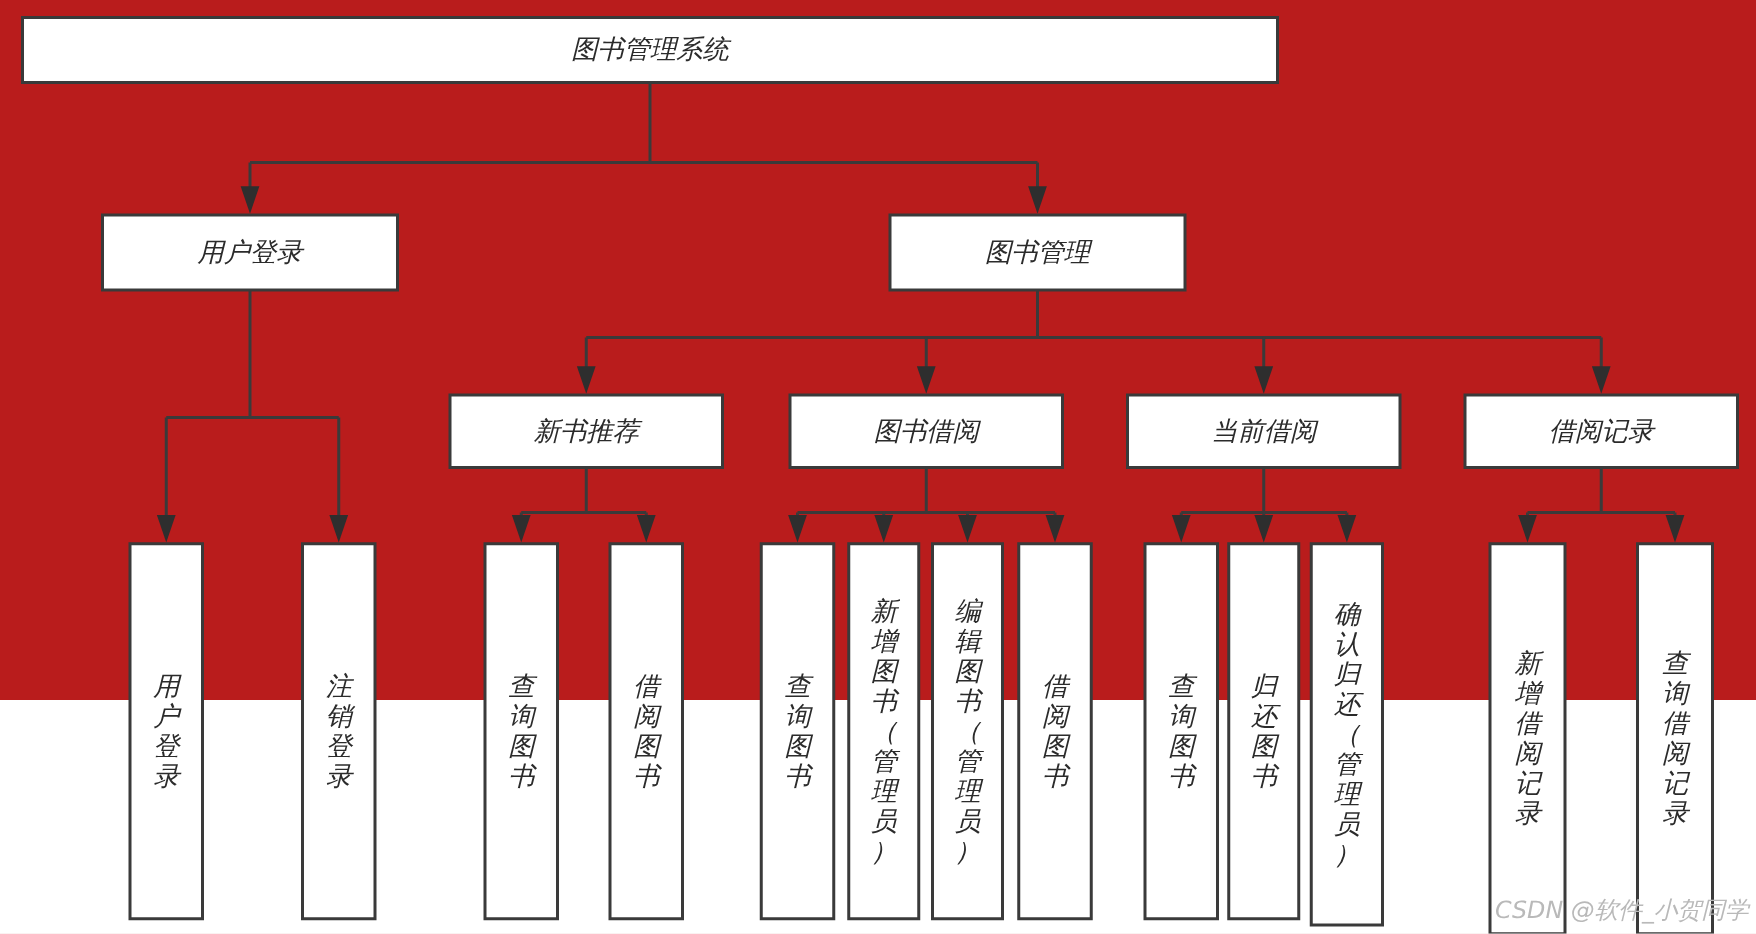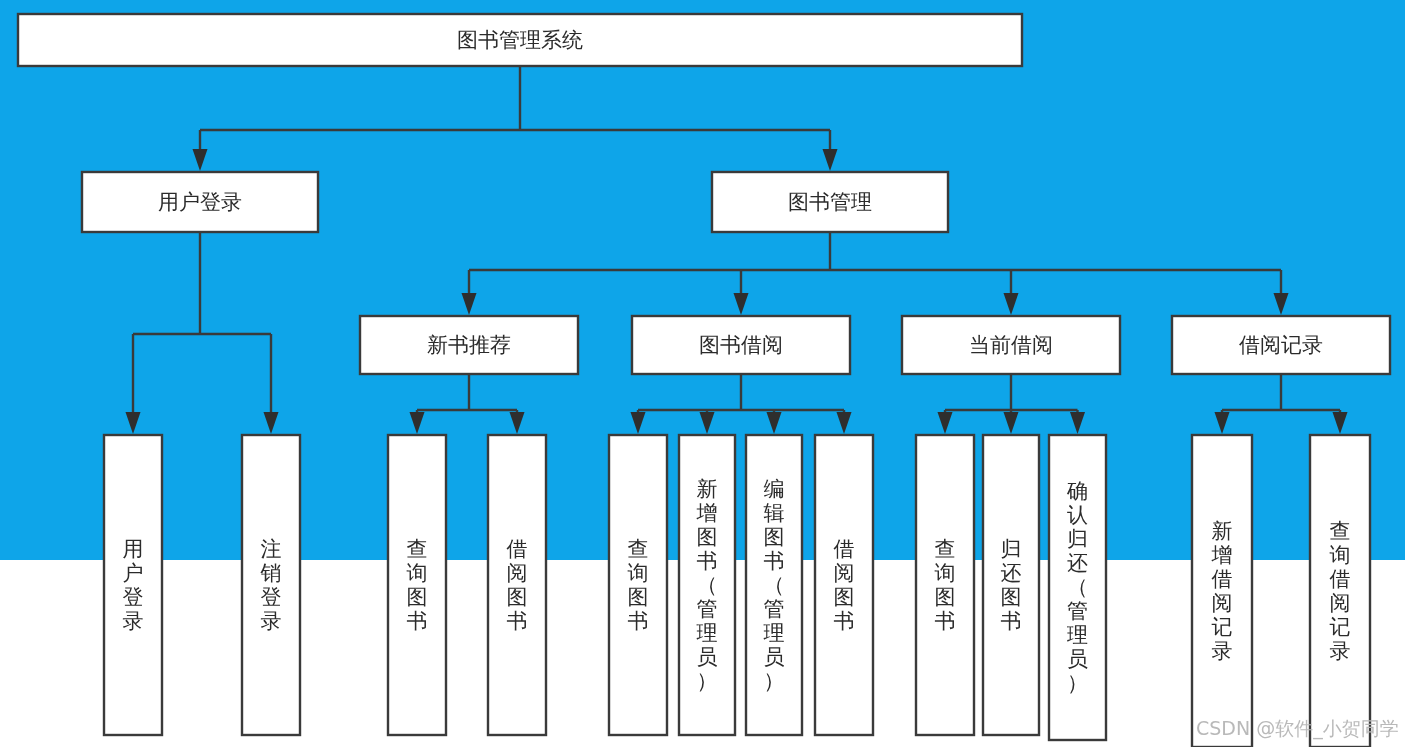--- a/index.html
+++ b/index.html
@@ -11,21 +11,22 @@
   body {
     width: 1405px;
     height: 747px;
     overflow: hidden;
     font-family: "DejaVu Sans", "Liberation Sans", sans-serif;
   }
   #diagram-root {
     position: relative;
     width: 1405px;
     height: 560px;
-    background: #0ea5e9;
+    background: #b91c1c;
+    font-style: italic;
   }
   svg.diagram-canvas {
     position: absolute;
     left: 0;
     top: 0;
     width: 1405px;
     height: 747px;
     display: block;
   }
   .node-box {

